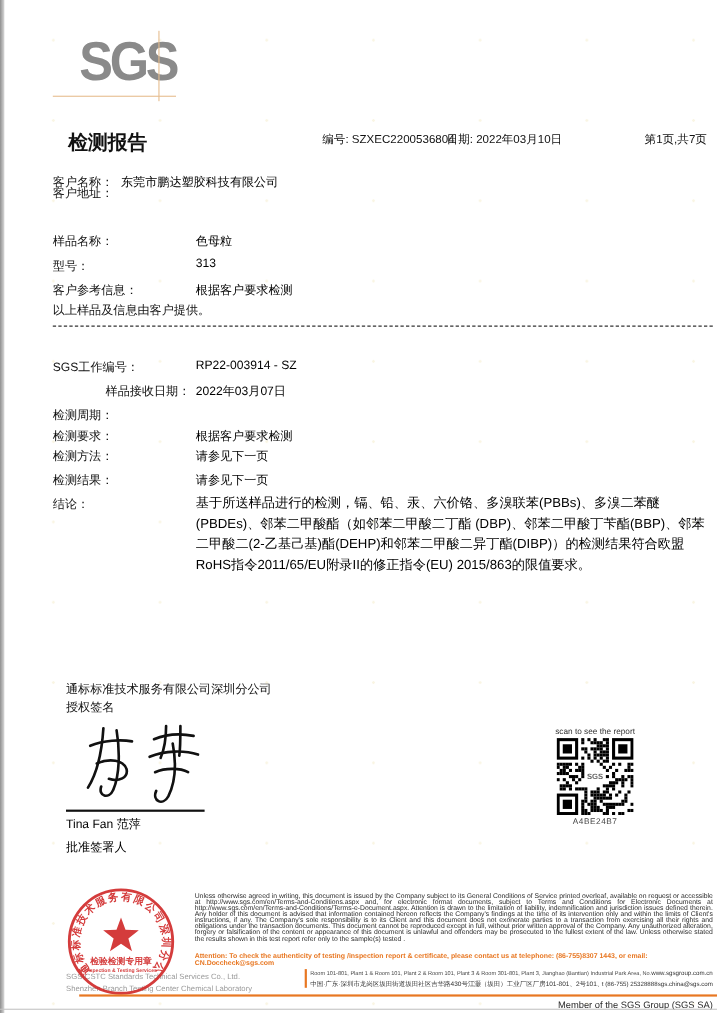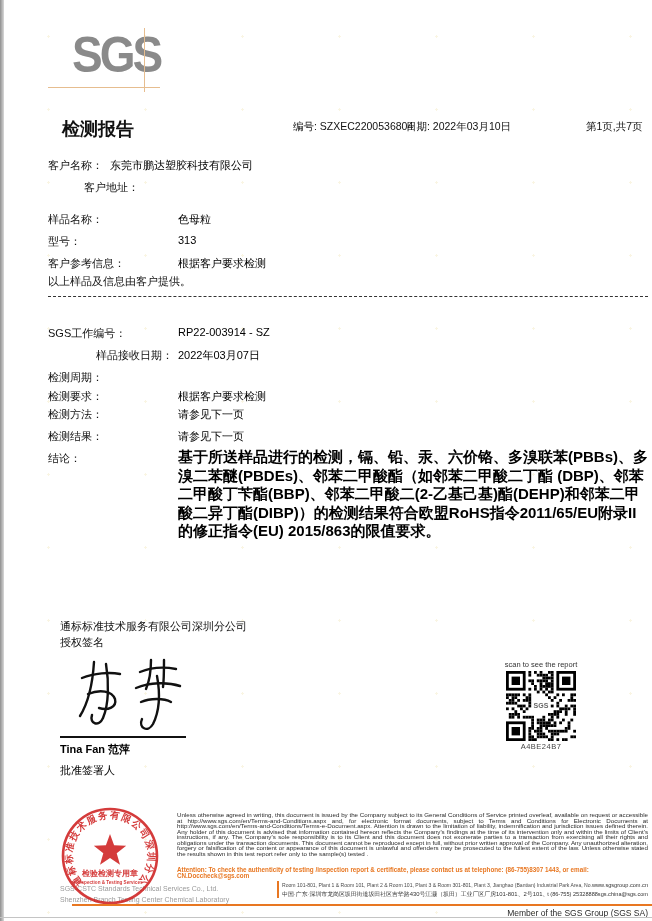--- a/index.html
+++ b/index.html
@@ -10,21 +10,21 @@
     background-size: 97px 73px;
   }
   .edge{position:absolute;left:0;top:0;width:4px;height:921px;background:linear-gradient(to right,#8f8f8f,#d9d9d9);}
   .abs{position:absolute;}
   .logo{font-size:46px;font-weight:bold;color:#8a8a8a;letter-spacing:-3px;transform:scaleY(1.08);transform-origin:top left;}
   .cropline{background:#e6bd8f;}
   .title{font-size:18px;font-weight:bold;color:#111;}
   .meta{font-size:10.5px;color:#111;}
   .lbl{font-size:11px;color:#111;}
   .val{font-size:11px;color:#000;}
-  .para{font-size:15px;line-height:18.5px;color:#000;font-weight:bold;}
+  .para{font-size:12px;line-height:18.5px;color:#000;}
   .dashed{border-top:1px dashed #333;height:0;}
   .sig-line{background:#111;height:1.5px;}
   .qr-cap{font-size:7.5px;color:#333;text-align:center;}
   .qr-code-text{font-size:7.5px;color:#444;text-align:center;letter-spacing:.5px;}
   .fineprint{font-size:6.2px;line-height:5.55px;color:#2a2a2a;text-align:justify;}
   .attention{font-size:6.3px;line-height:6.4px;font-weight:bold;color:#e87722;}
   .addr-en{font-size:5.1px;color:#4a4a4a;white-space:nowrap;}
   .addr-cn{font-size:5.9px;color:#333;white-space:nowrap;}
   .addr-right{font-size:5.6px;color:#333;white-space:nowrap;}
   .graycorp{font-size:7px;color:#9a9a9a;white-space:nowrap;}
@@ -50,21 +50,21 @@
     <span>SZXEC2200536804</span>
   </div>
   <div class="abs meta" style="left:406px;top:120px;">
     <span>日期:</span>
     <span>2022年03月10日</span>
   </div>
   <div class="abs meta" style="left:586px;top:120px;">第1页,共7页</div>
 
   <div class="abs lbl" style="left:48px;top:158px;">客户名称：</div>
   <div class="abs val" style="left:110px;top:158px;">东莞市鹏达塑胶科技有限公司</div>
-  <div class="abs lbl" style="left:48px;top:180px;margin-left:36px;">客户地址：</div>
+  <div class="abs lbl" style="left:48px;top:168px;">客户地址：</div>
 
   <div class="abs lbl" style="left:48px;top:212px;">样品名称：</div>
   <div class="abs val" style="left:178px;top:212px;">色母粒</div>
   <div class="abs lbl" style="left:48px;top:234px;">型号：</div>
   <div class="abs val" style="left:178px;top:234px;">313</div>
   <div class="abs lbl" style="left:48px;top:256px;">客户参考信息：</div>
   <div class="abs val" style="left:178px;top:256px;">根据客户要求检测</div>
   <div class="abs lbl" style="left:48px;top:274px;">以上样品及信息由客户提供。</div>
 
   <div class="abs dashed" style="left:48px;top:296px;width:600px;"></div>
@@ -95,21 +95,21 @@
       <path d="M20 42 C32 37, 44 39, 47 47 C49 55, 40 59, 31 56"></path>
       <path d="M72 20 C84 15, 98 15, 108 17"></path>
       <path d="M83 8 C83 20, 81 30, 78 37"></path>
       <path d="M96 8 C96 20, 96 28, 95 35"></path>
       <path d="M68 36 C82 30, 100 30, 112 34"></path>
       <path d="M89 24 C92 40, 92 58, 85 72 C80 81, 70 76, 74 67"></path>
       <path d="M73 50 C82 46, 96 46, 103 50"></path>
     </g>
   </svg>
   <div class="abs sig-line" style="left:60px;top:736px;width:126px;"></div>
-  <div class="abs val" style="left:60px;top:742px;font-weight:bold;">Tina Fan 范萍</div>
+  <div class="abs val" style="left:60px;top:742px;">Tina Fan 范萍</div>
   <div class="abs val" style="left:60px;top:763px;">批准签署人</div>
 
   <div class="abs qr-cap" style="left:488px;top:660px;width:106px;">scan to see the report</div>
   <svg id="qr" class="abs" style="left:506px;top:671px;" width="70" height="70" viewBox="0 0 70 70">
       <rect width="70" height="70" fill="#fff"></rect>
       <rect x="22.40" y="0.00" width="2.80" height="2.80" fill="#000"></rect>
       <rect x="28.00" y="0.00" width="2.80" height="2.80" fill="#000"></rect>
       <rect x="33.60" y="0.00" width="2.80" height="2.80" fill="#000"></rect>
       <rect x="42.00" y="0.00" width="2.80" height="2.80" fill="#000"></rect>
       <rect x="44.80" y="0.00" width="2.80" height="2.80" fill="#000"></rect>

